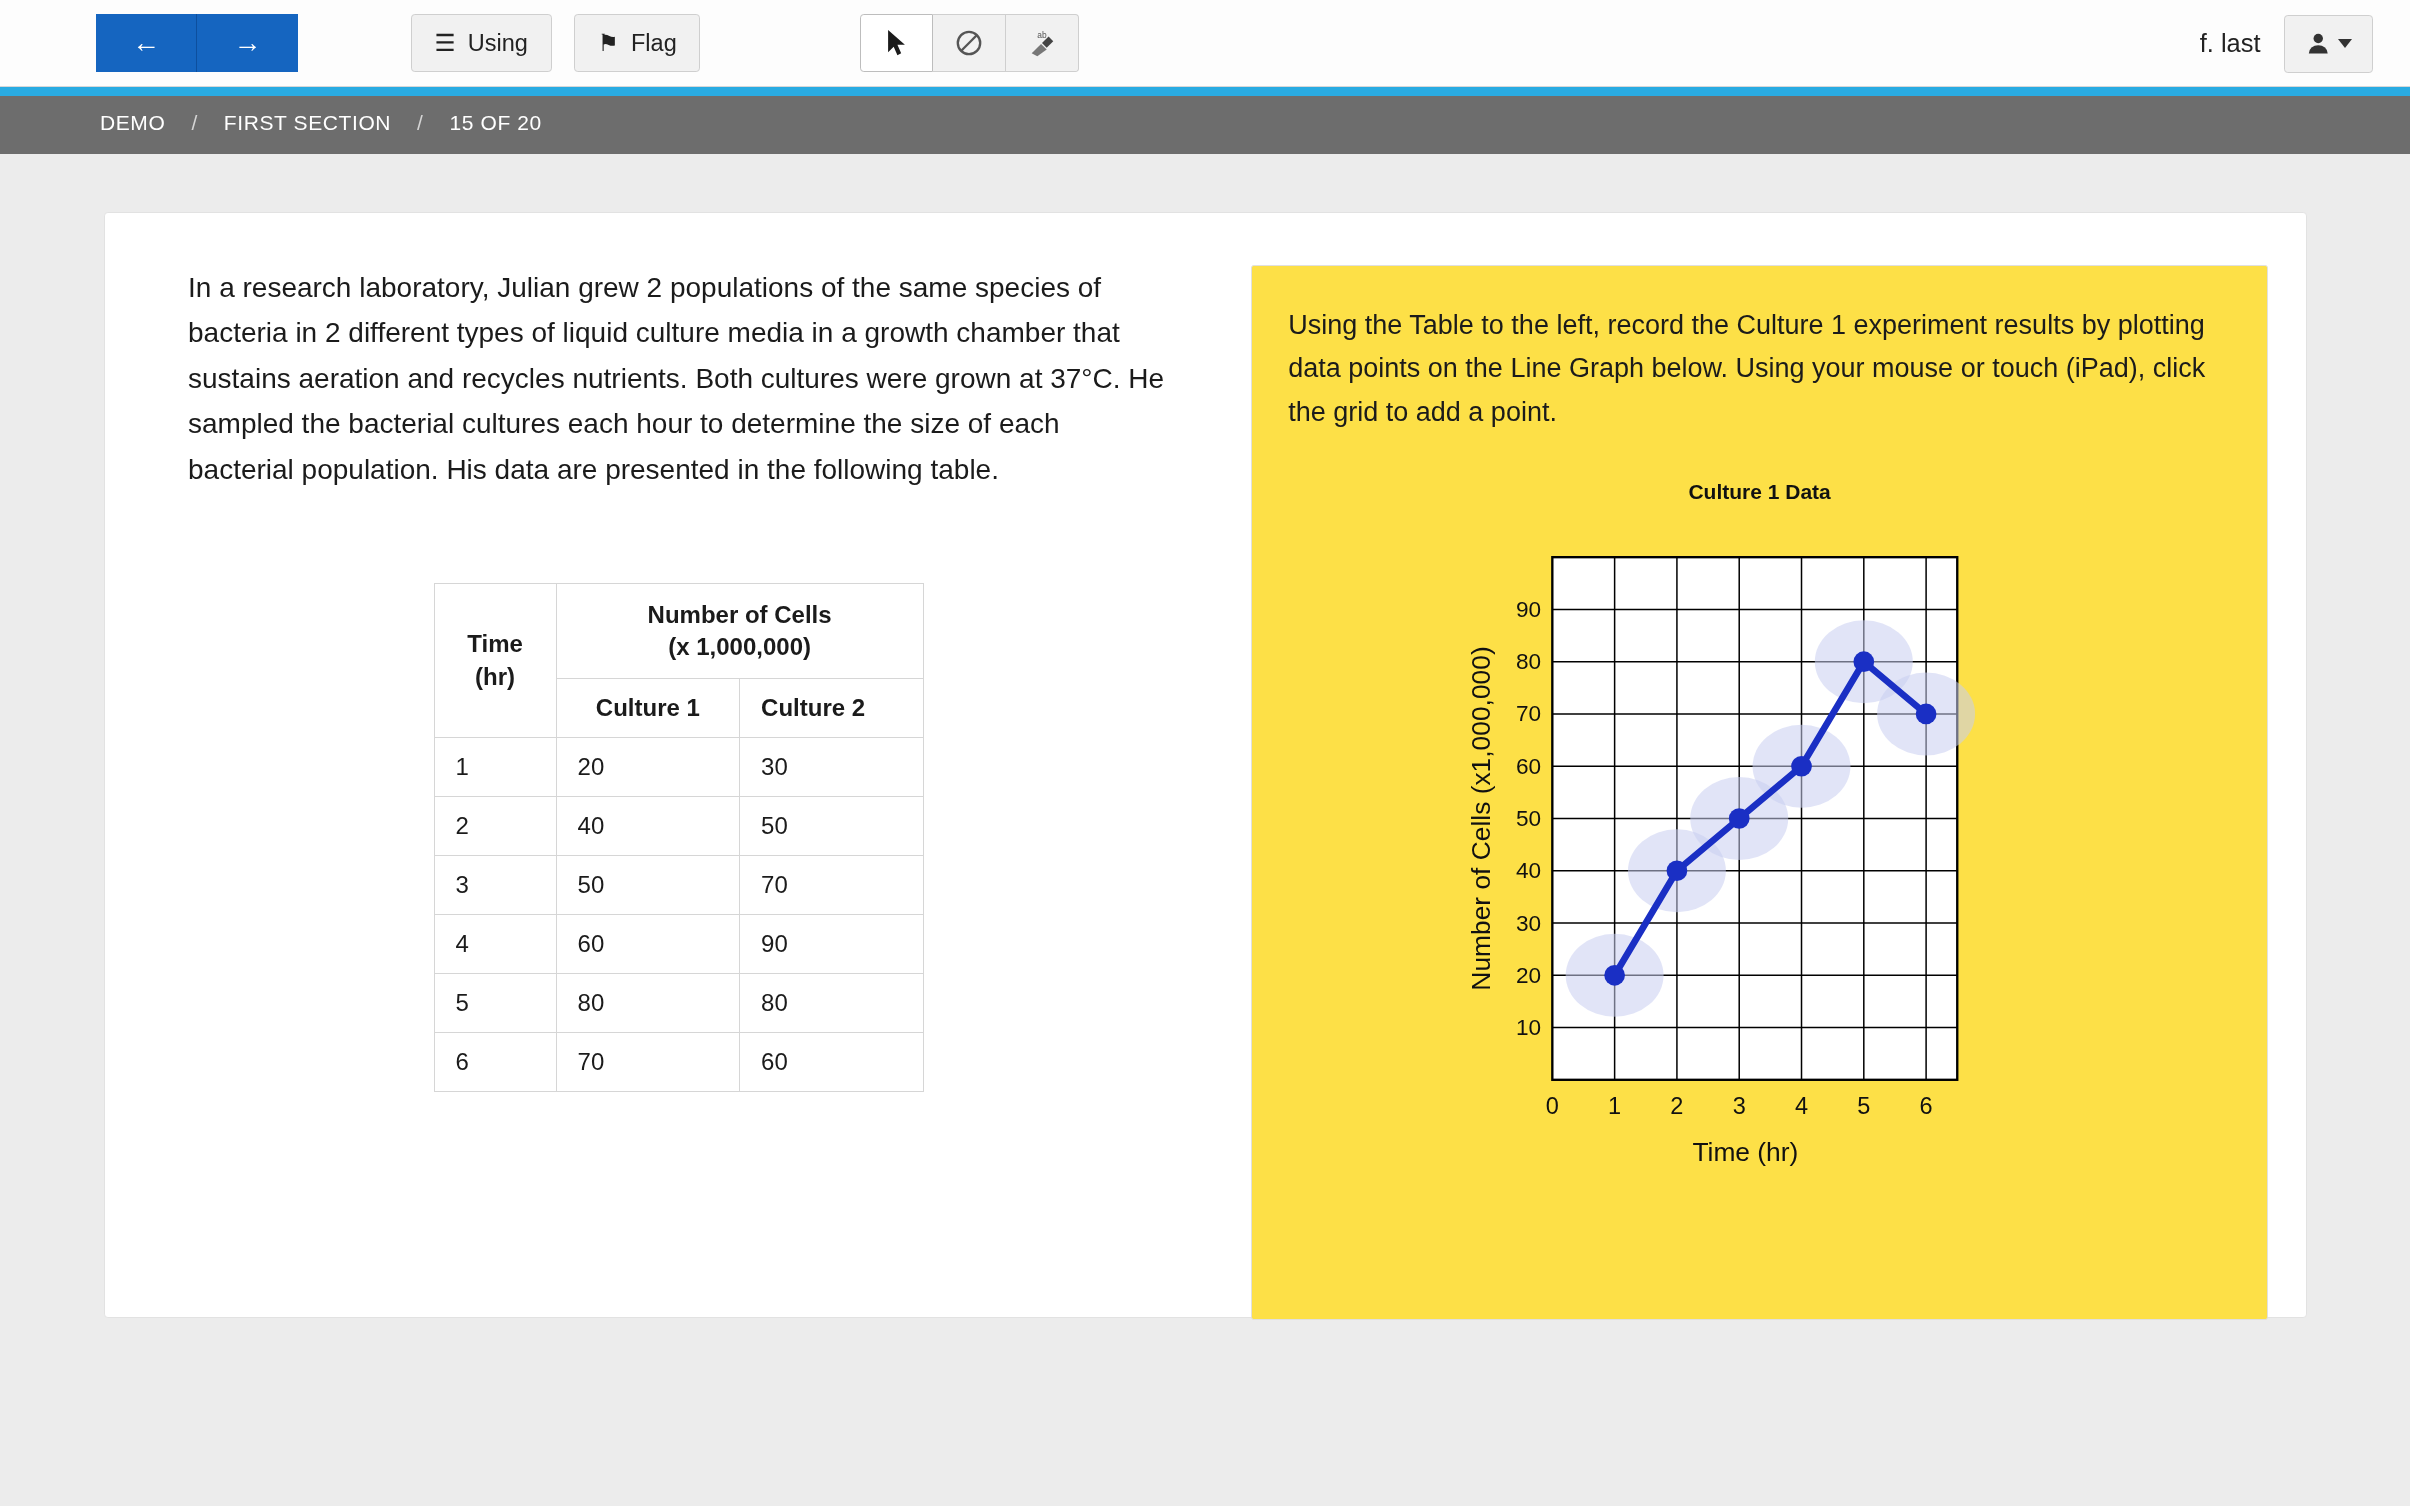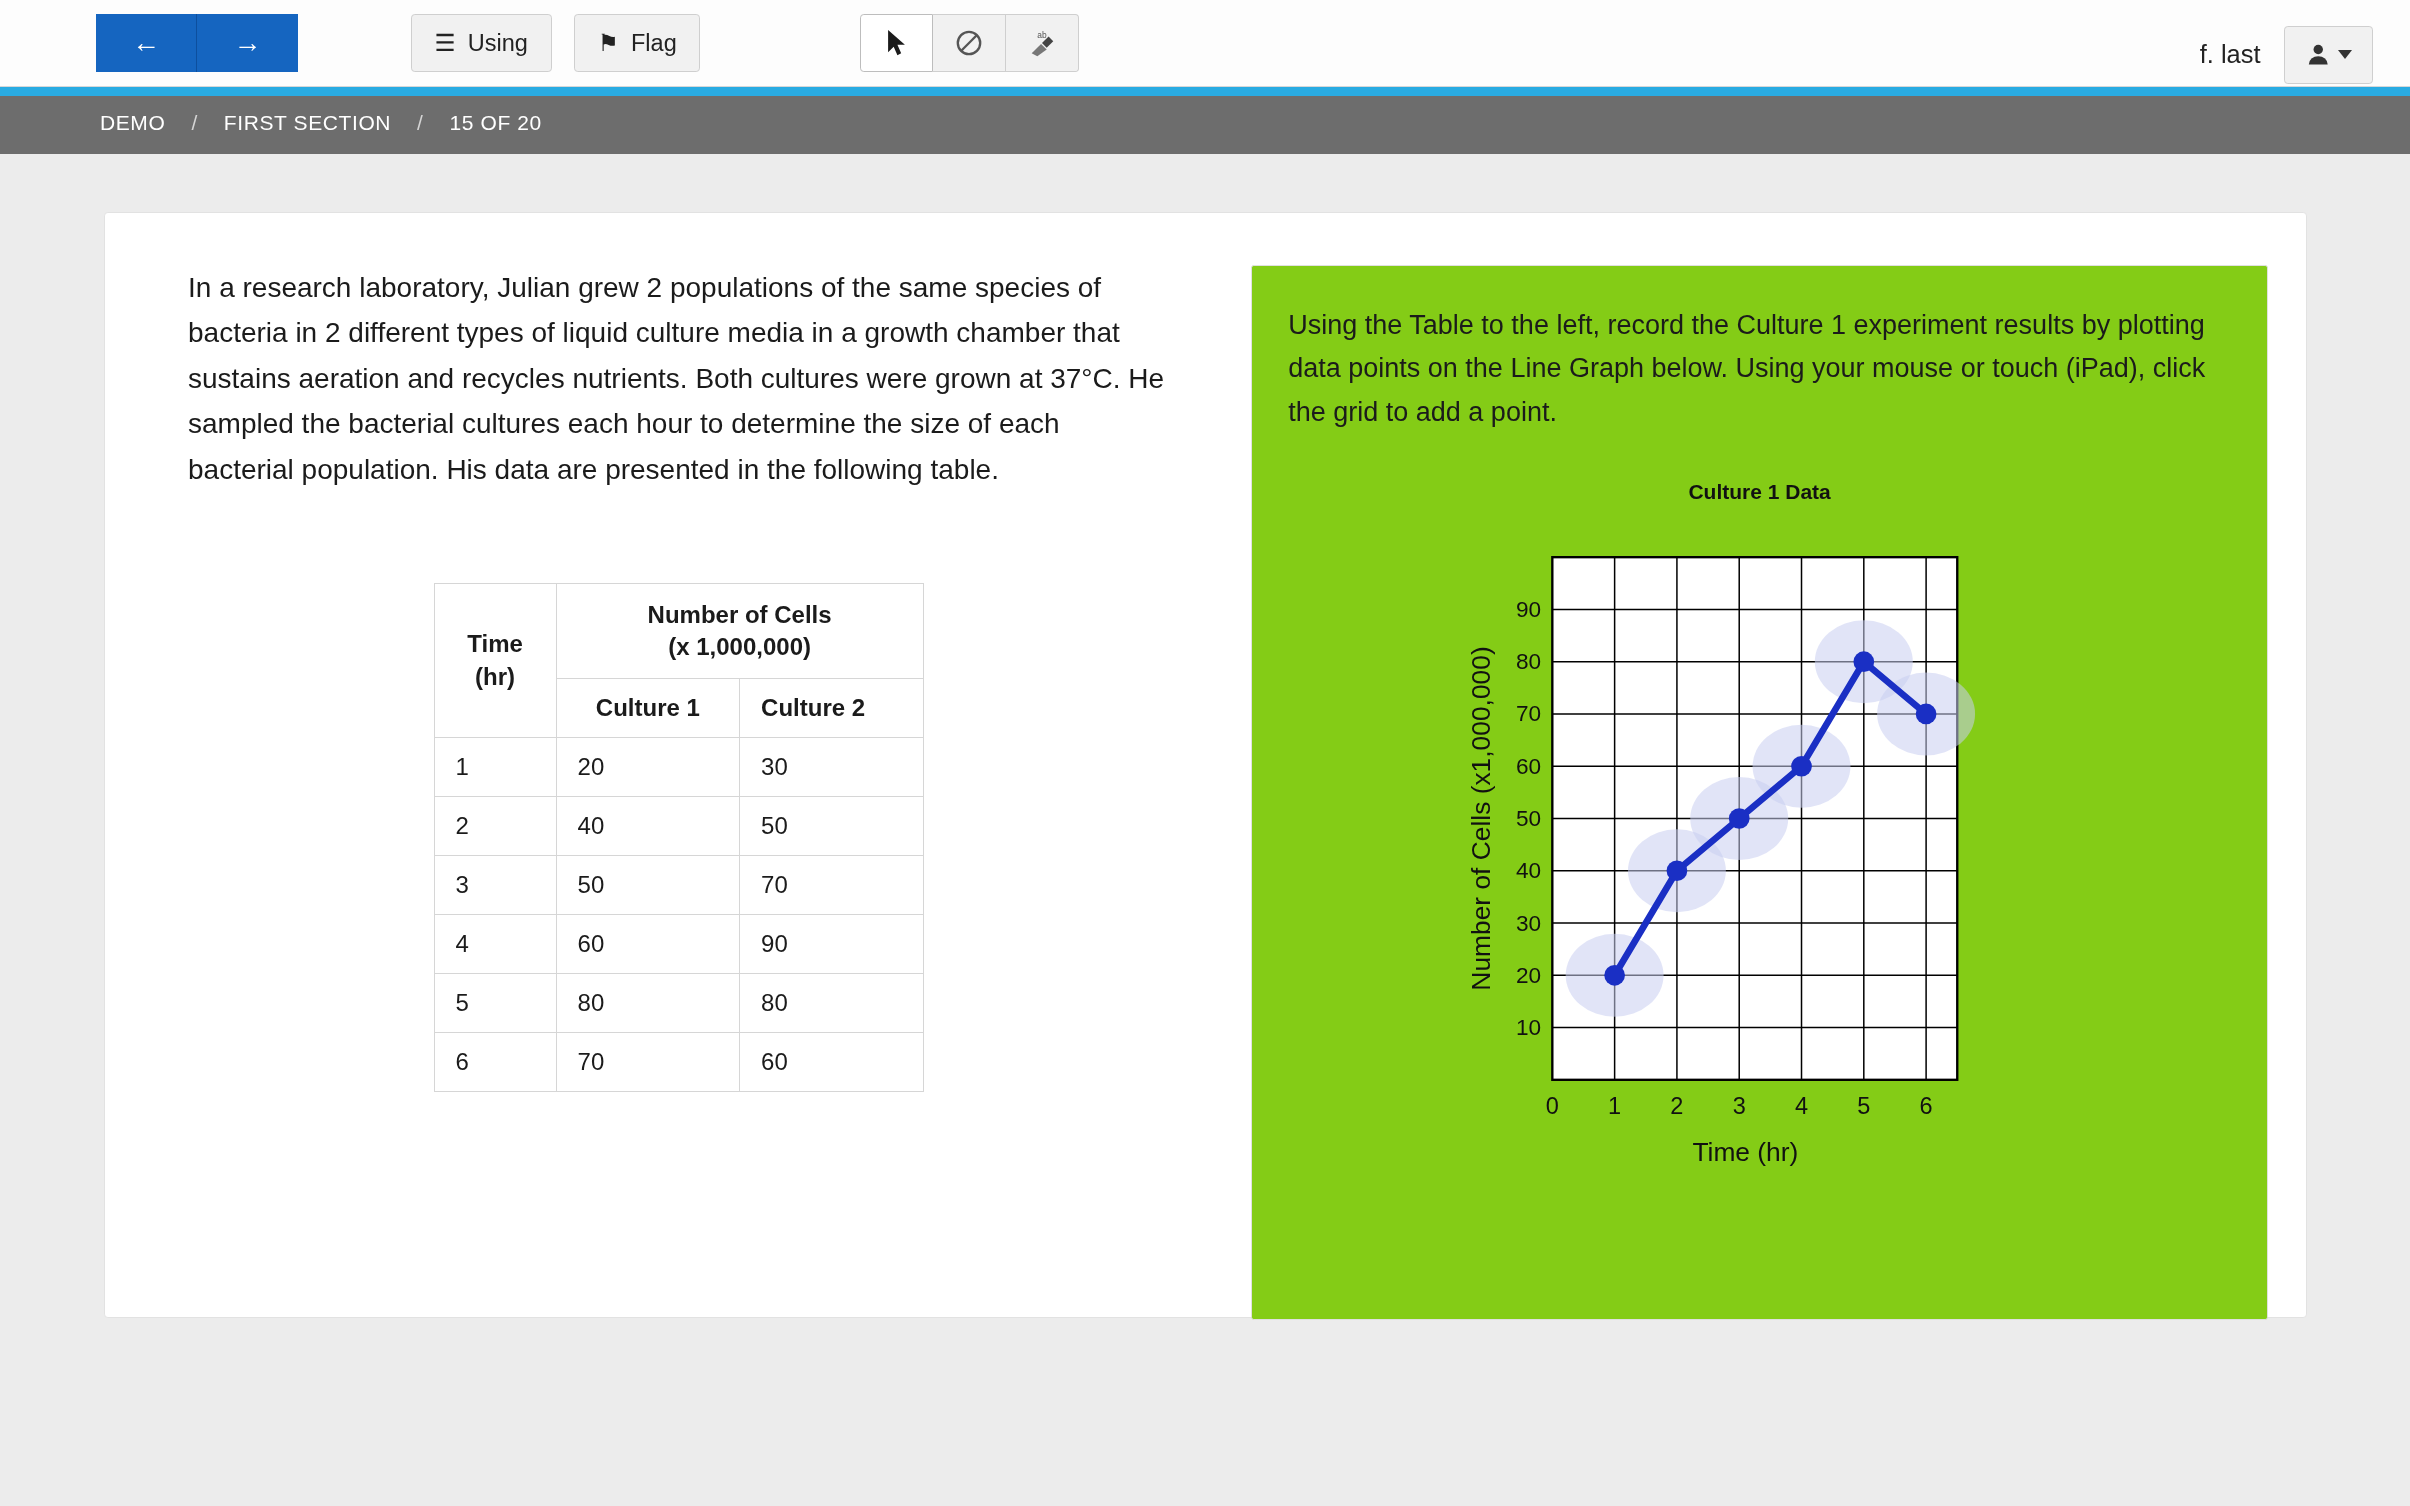--- a/index.html
+++ b/index.html
@@ -56,21 +56,21 @@
     cursor: pointer;
     position: relative;
     text-align: center;
   }
   .tool-btn.active { background: #fff; border-color: #bdbdbd; }
   .tool-btn:first-child { border-radius: 3.8px 0 0 3.8px; }
   .tool-btn:last-child { border-radius: 0 3.8px 3.8px 0; }
   .tool-btn + .tool-btn { border-left: none; }
   .user-area {
     position: absolute;
-    right: 38px; top: 11px; height: 87px;
+    right: 38px; top: 0; height: 87px;
     display: flex; align-items: center; gap: 23.5px;
   }
   .user-name { font-size: 25.4px; color: #222; }
   .user-btn {
     height: 58px; width: 89px;
     background: #f1f1f1;
     border: 0.9px solid #cfcfcf;
     border-radius: 3.8px;
     display: flex; align-items: center; justify-content: center;
     gap: 7.5px;
@@ -127,21 +127,21 @@
     font-weight: normal;
   }
   table.data-table th { font-weight: bold; text-align: center; }
   .time-head { width: 122px; text-align: center; line-height: 1.35; }
   .cells-head { text-align: center; line-height: 1.35; }
   td.ctr { text-align: center; }
 
   
   .right-col {
     width: 1055px;
-    background: #84cc16;
+    background: #fde047;
     border: 0.9px solid #e0e0e0;
     border-radius: 2.8px;
     padding: 38px 36px;
     margin-left: 21px;
     height: 1055px;
   }
   .instructions {
     font-size: 27px;
     line-height: 1.62;
     color: #1b1b1b;

